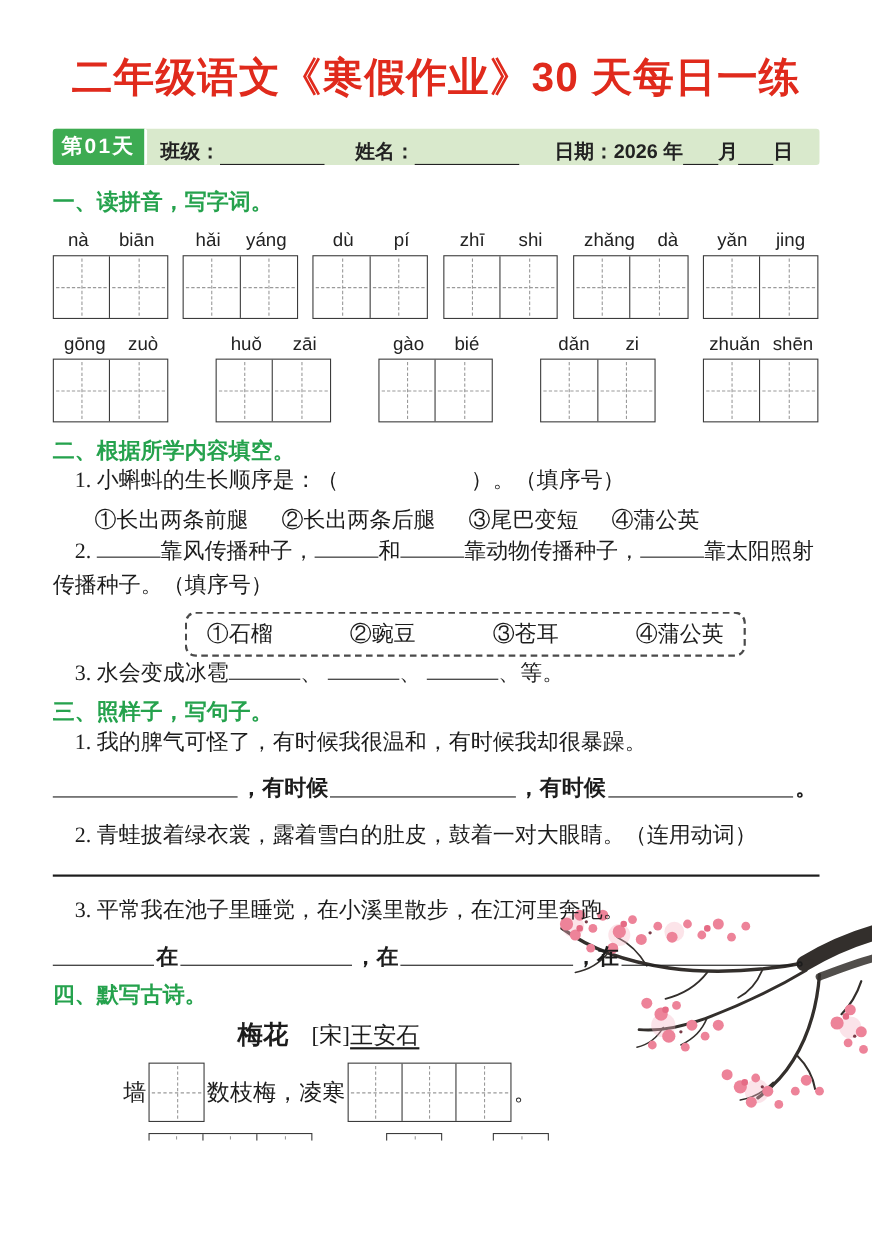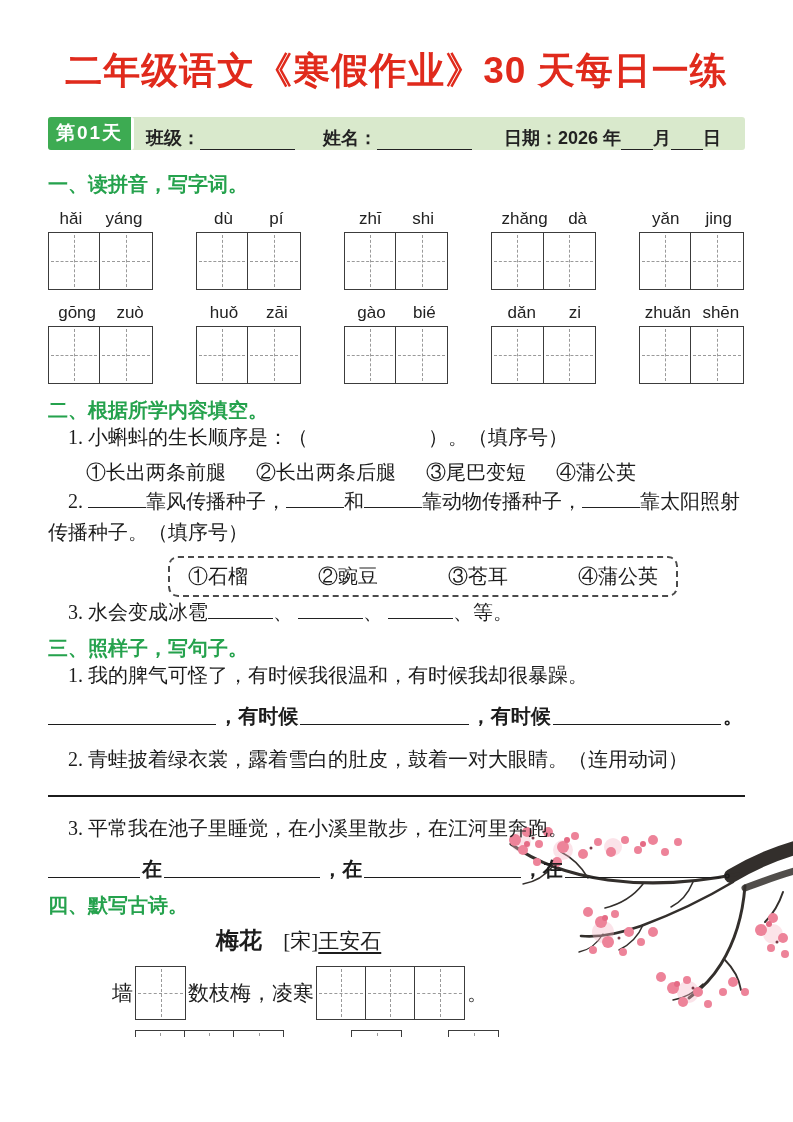--- a/index.html
+++ b/index.html
@@ -101,20 +101,30 @@
       <span class="hitem" style="margin-left:32px">日期：2026 年</span>
         <span class="blank w32"></span>
       <span>月</span>
         <span class="blank w32"></span>
       <span>日</span>
     </div>
 
     <p class="sect mt22">一、读拼音，写字词。</p>
 
     <div class="prow">
+      <div class="pgroup">
+        <div class="plabels">
+            <span>nà</span>
+            <span>biān</span>
+          </div>
+        <div class="wgroup">
+            <div class="cell"></div>
+            <div class="cell"></div>
+          </div>
+      </div>
       <div class="pgroup">
         <div class="plabels">
             <span>hǎi</span>
             <span>yáng</span>
           </div>
         <div class="wgroup">
             <div class="cell"></div>
             <div class="cell"></div>
           </div>
       </div>

